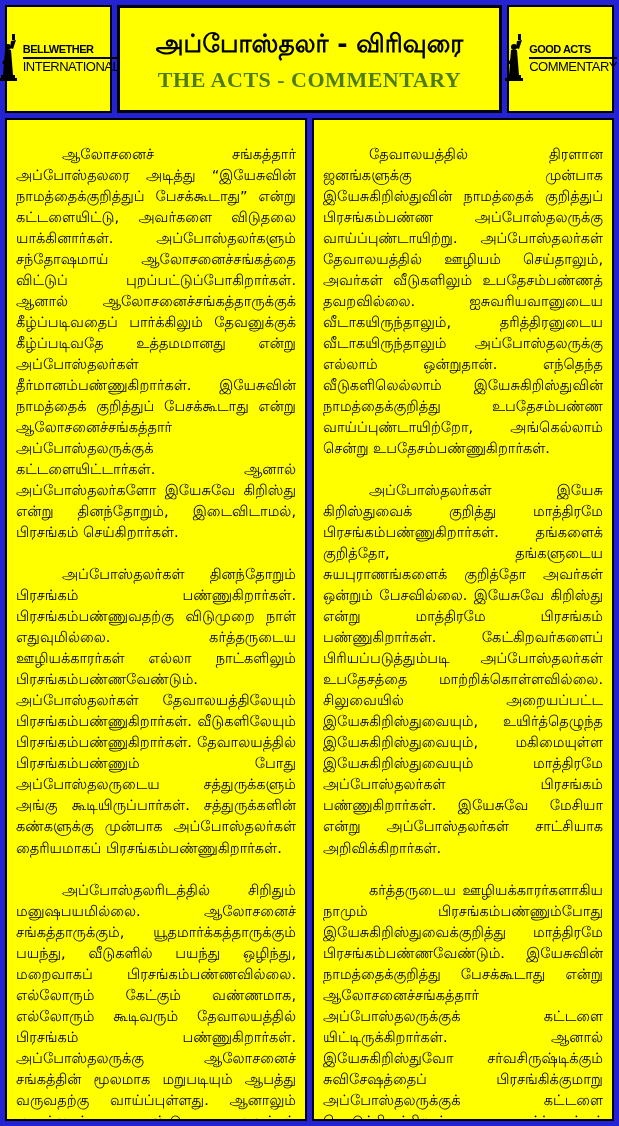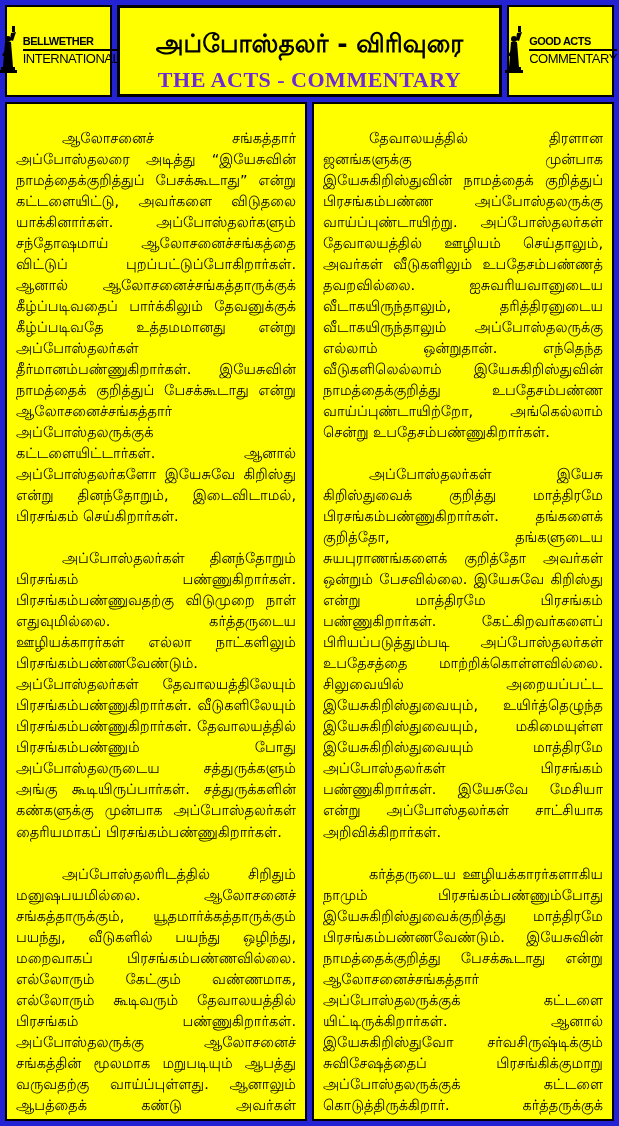--- a/index.html
+++ b/index.html
@@ -8,21 +8,21 @@
     font-family:"DejaVu Sans",sans-serif;
     background:#ffffff;
   }
   .page{
     box-sizing:border-box;
     width:619px;height:1126px;
     background:#2323d4;            
     padding:5px;
     display:flex;flex-direction:column;gap:5px;
   }
-  .hdr{display:flex;gap:5px;height:92px;flex:0 0 auto;}
+  .hdr{display:flex;gap:5px;height:108px;flex:0 0 auto;}
   .box{
     box-sizing:border-box;
     background:#ffff00;
     border:2px solid #000000;
   }
   .logo-box{
     width:107px;flex:0 0 auto;
     display:flex;align-items:center;justify-content:center;gap:3px;
     padding:2px;
   }
@@ -41,21 +41,21 @@
     flex:1 1 auto;border-width:3px;
     display:flex;flex-direction:column;align-items:center;justify-content:flex-start;
     gap:6px;padding:21px 6px;
   }
   .title-tamil{
     font-size:25px;font-weight:bold;color:#000;
     font-family:"DejaVu Sans",sans-serif;
     white-space:nowrap;
   }
   .title-english{
-    font-size:22px;font-weight:bold;color:#6d28d9;
+    font-size:22px;font-weight:bold;color:#4d7c0f;
     font-family:"Liberation Serif",serif;
     letter-spacing:0.5px;white-space:nowrap;
   }
   .cols{flex:1 1 auto;display:flex;gap:5px;min-height:0;}
   .col{
     flex:1 1 0;
     padding:8px 9px;
     overflow:hidden;
     color:#000;
   }

